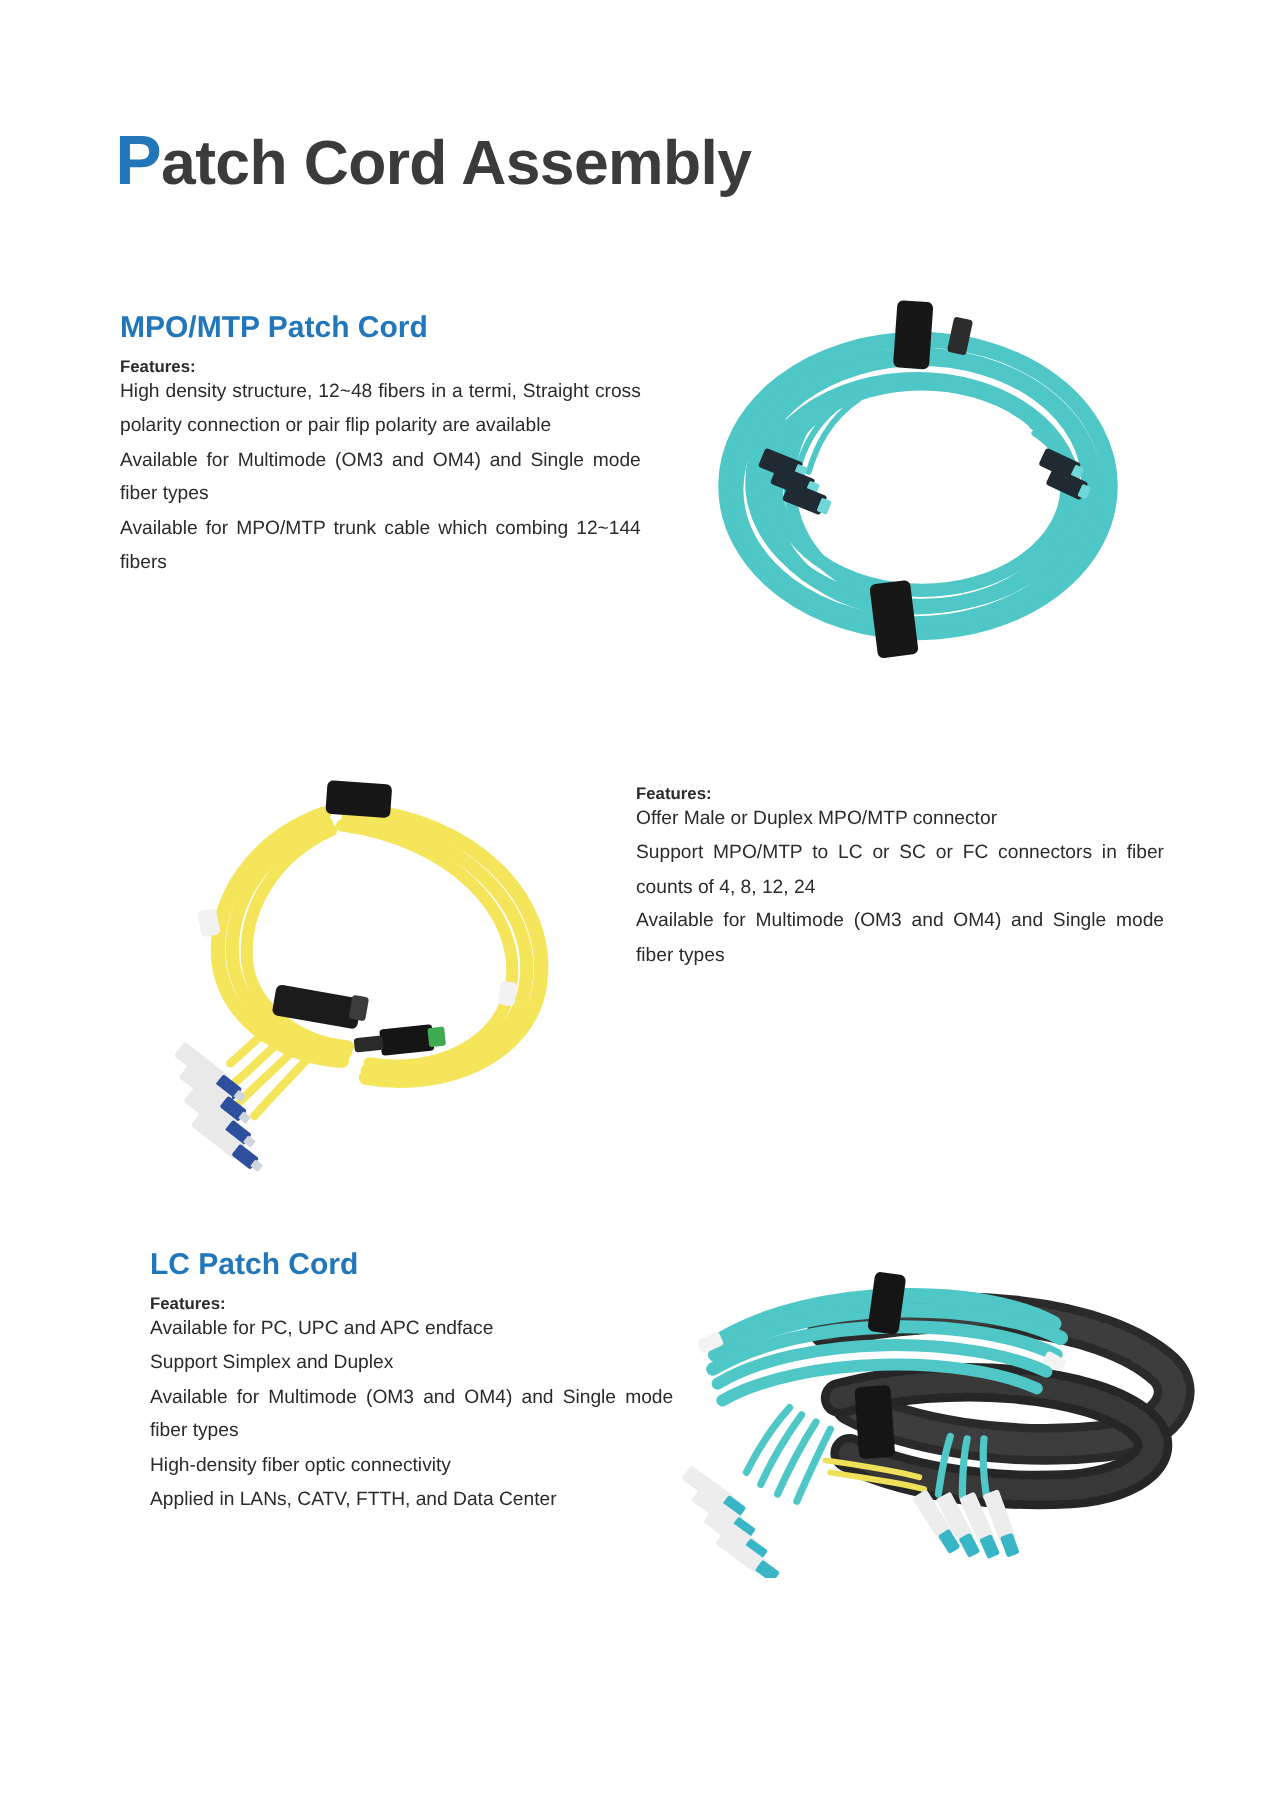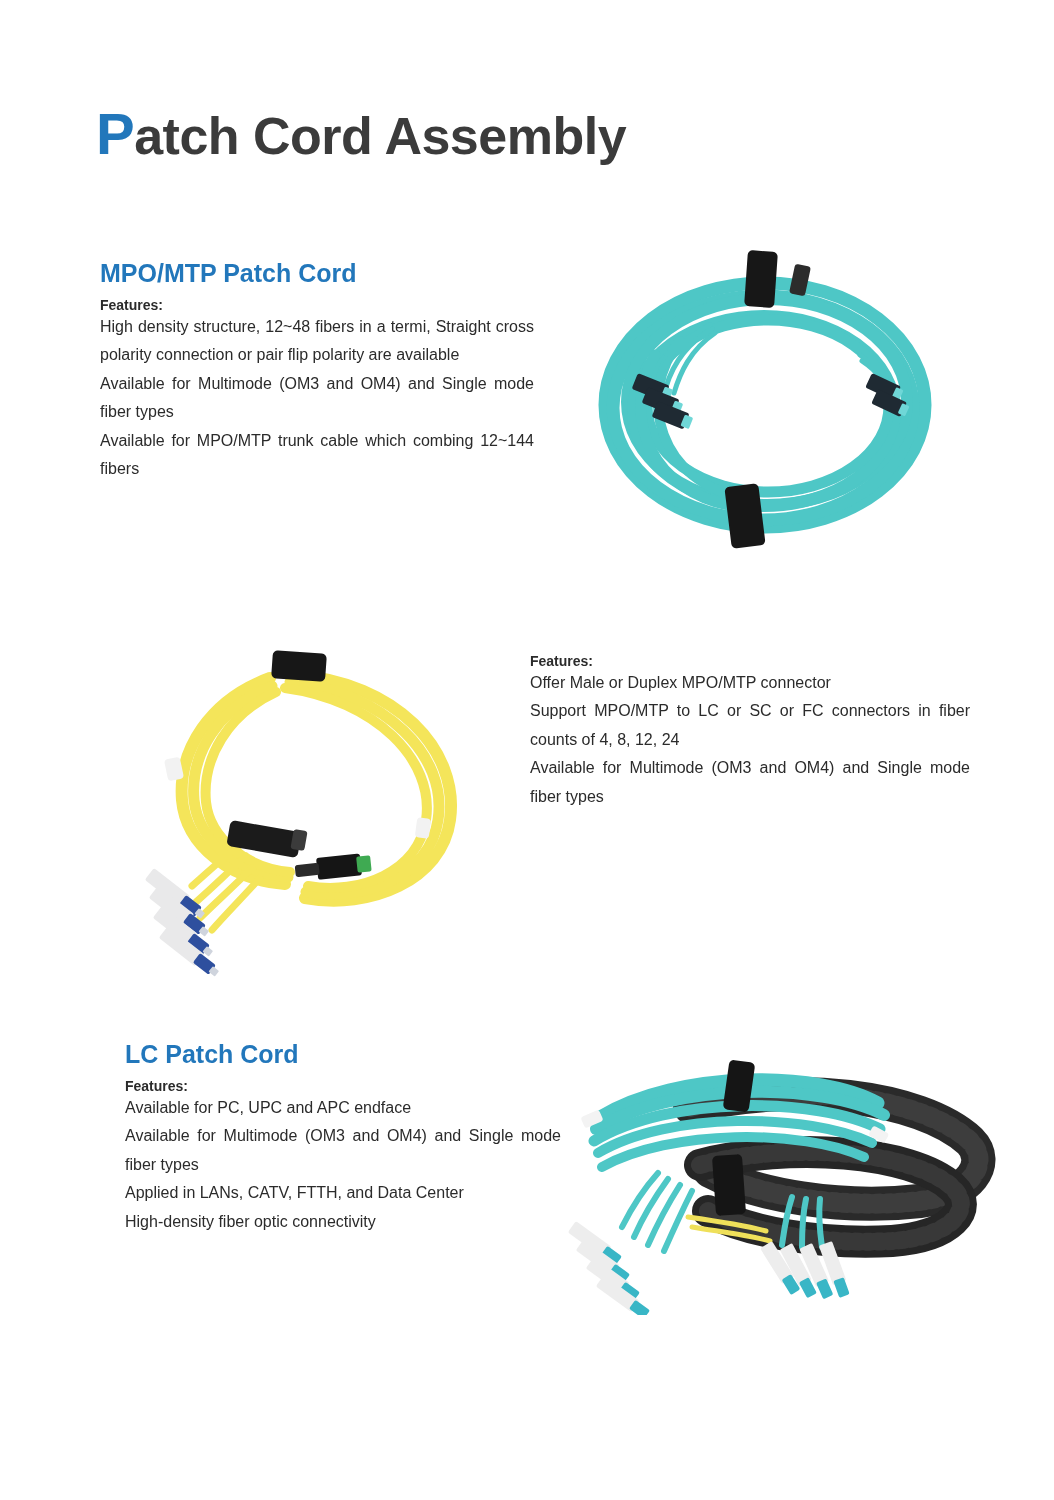--- a/index.html
+++ b/index.html
@@ -248,23 +248,24 @@
         <rect x="46" y="128" width="16" height="22" rx="4" transform="rotate(-12 54 139)"></rect>
         <rect x="296" y="188" width="14" height="20" rx="4" transform="rotate(8 303 198)"></rect>
       </g>
     </svg>
   </div>
 
   <div id="sec3-text">
     <div class="section-heading">LC Patch Cord</div>
     <div class="features-label">Features:</div>
     <div class="feature-line justify">Available for PC, UPC and APC endface</div>
+    <div class="feature-line justify">Support Simplex and Duplex</div>
     <div class="feature-line justify">Available for Multimode (OM3 and OM4) and Single mode fiber types</div>
+    <div class="feature-line justify">High-density fiber optic connectivity</div>
     <div class="feature-line justify"> Applied in LANs, CATV, FTTH, and Data Center</div>
-    <div class="feature-line justify">High-density fiber optic connectivity</div>
   </div>
 
   <div id="sec3-art">
     <svg width="460" height="270" viewBox="0 0 460 270">
 
       <g>
         <path d="M150 62 C 250 36, 380 50, 430 96 C 452 118, 430 150, 380 156 C 300 165, 215 150, 170 126" fill="none" stroke="#2a2a2a" stroke-width="34" stroke-linecap="round"></path>
         <path d="M150 62 C 250 36, 380 50, 430 96 C 452 118, 430 150, 380 156 C 300 165, 215 150, 170 126" fill="none" stroke="#3d3d3d" stroke-width="20" stroke-linecap="round" stroke-dasharray="5 6"></path>
         <path d="M160 120 C 250 96, 372 106, 412 142 C 436 164, 410 192, 352 196 C 276 200, 206 186, 168 166" fill="none" stroke="#262626" stroke-width="32" stroke-linecap="round"></path>
         <path d="M160 120 C 250 96, 372 106, 412 142 C 436 164, 410 192, 352 196 C 276 200, 206 186, 168 166" fill="none" stroke="#383838" stroke-width="18" stroke-linecap="round" stroke-dasharray="5 6"></path>

